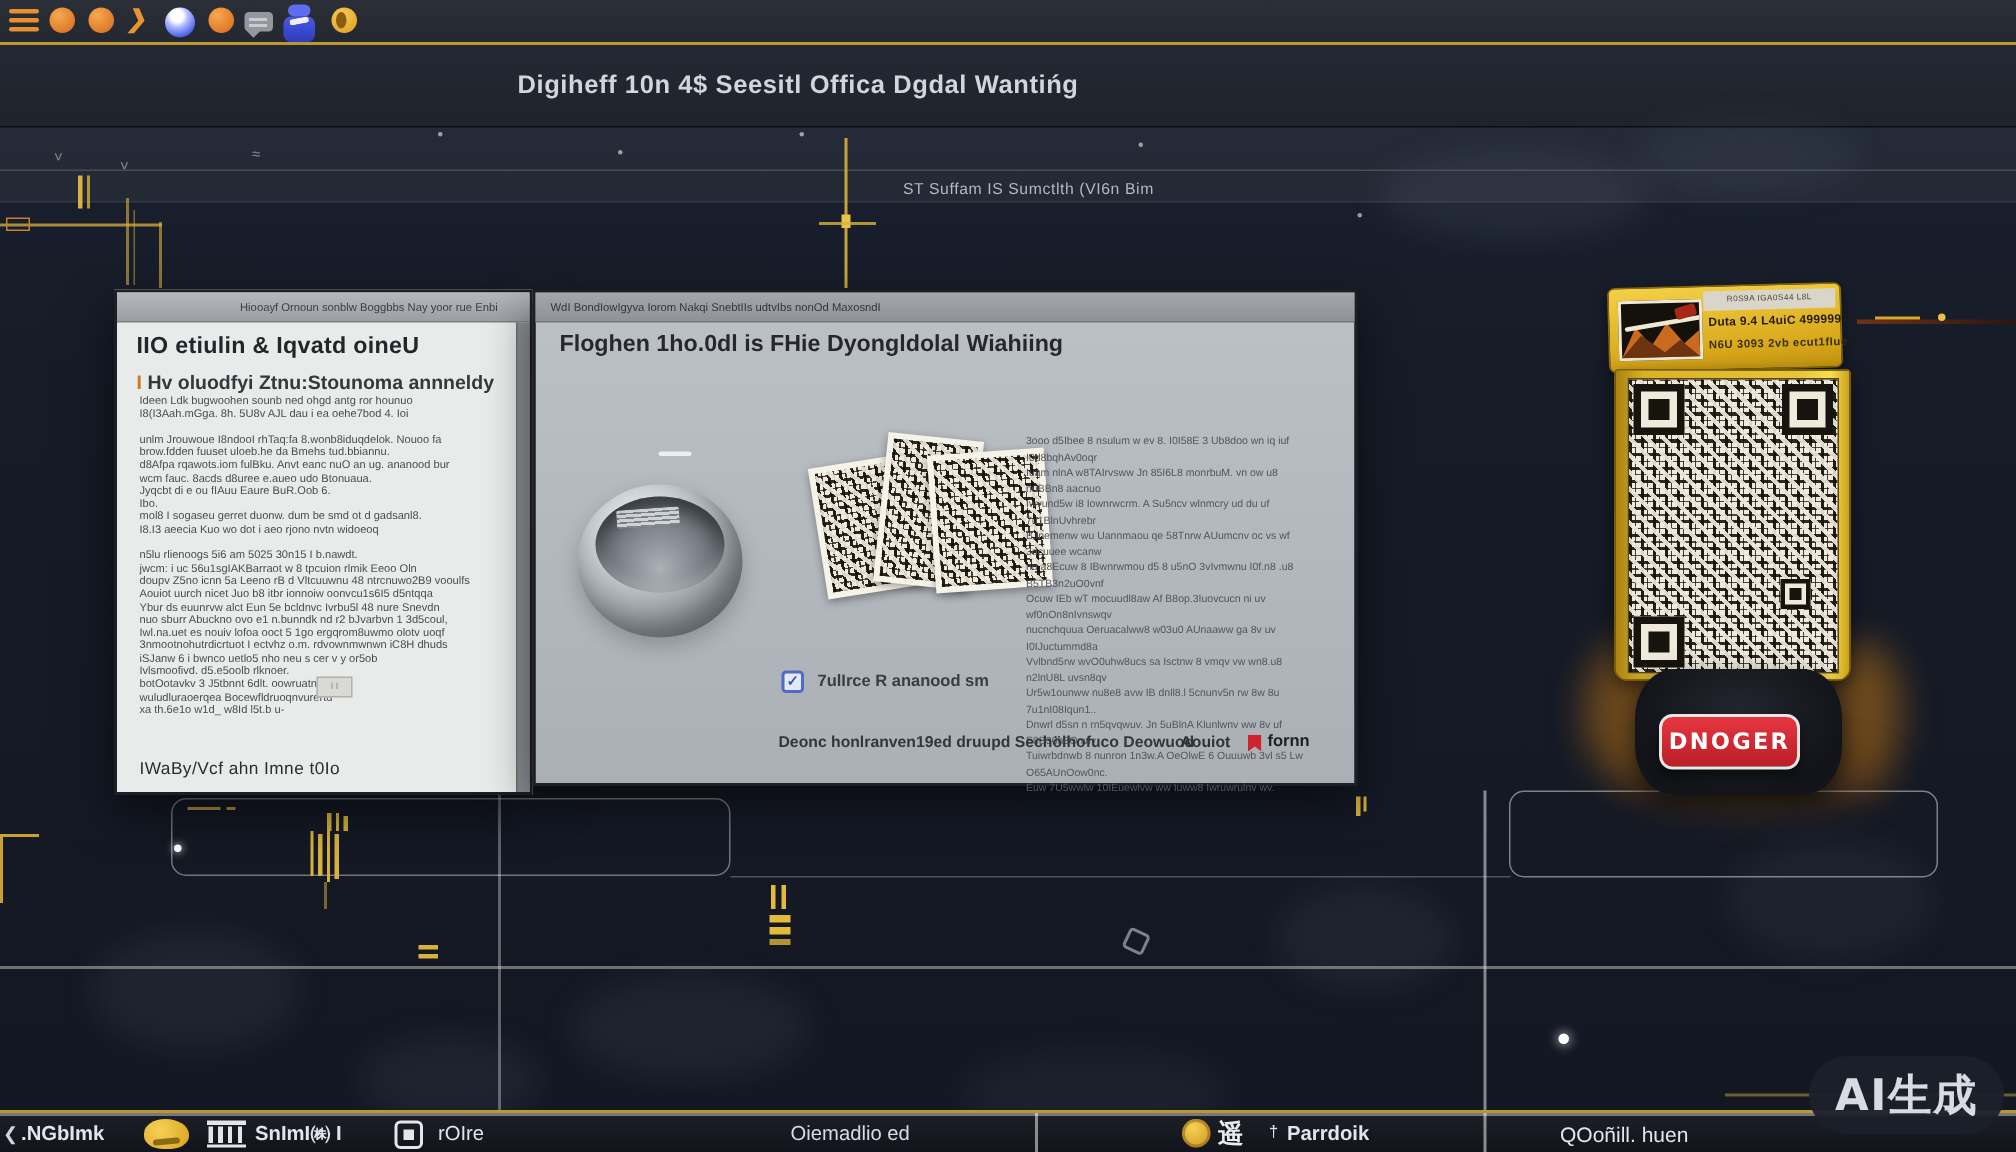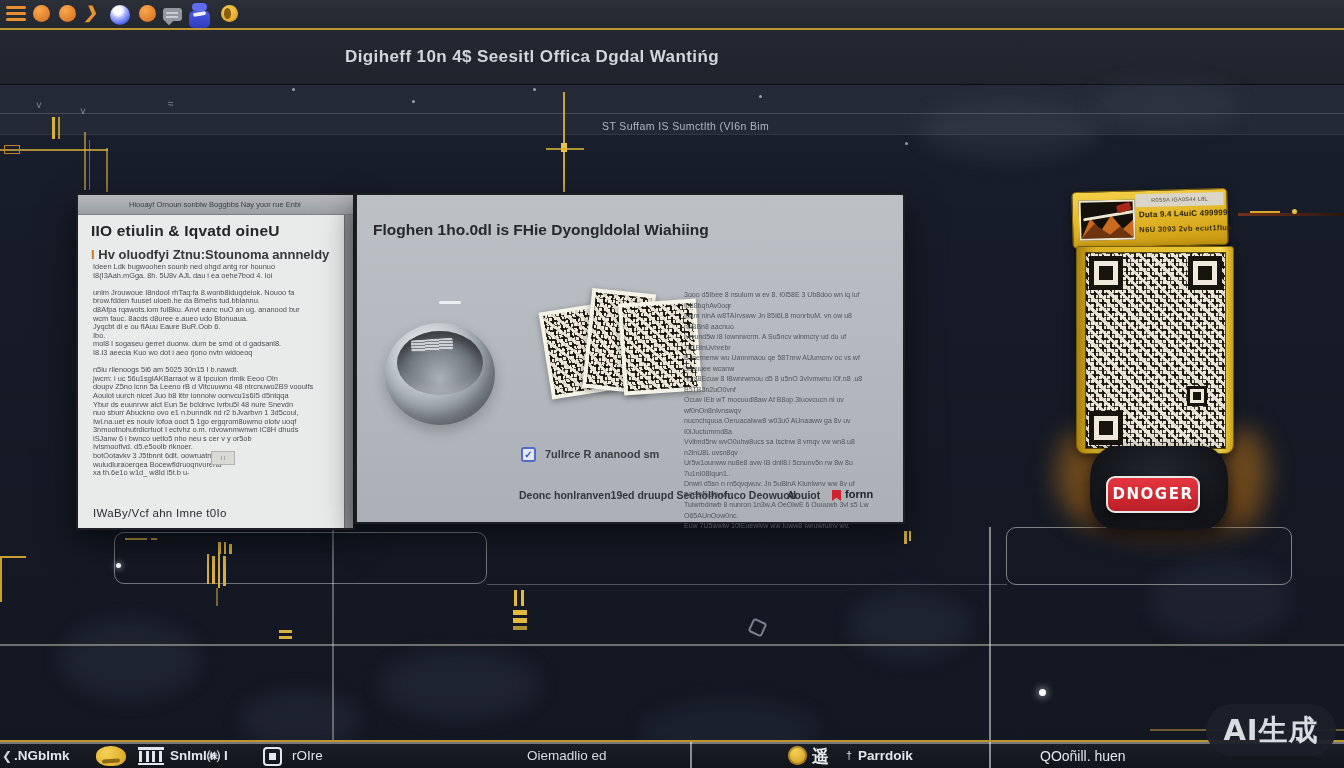--- a/index.html
+++ b/index.html
@@ -50,21 +50,21 @@
   .blob{position:absolute;border-radius:50%;filter:blur(10px)}
   .speck{position:absolute;width:3px;height:3px;border-radius:50%;background:rgba(255,255,255,.55)}
   .chev{position:absolute;color:rgba(255,255,255,.45);font-size:10px}
   .subtitle{position:absolute;left:602px;top:120px;color:#b2b7c1;font-size:10.5px;letter-spacing:.4px}
 
   
   .dialog{position:absolute;border:2px solid #1d1f24;box-shadow:0 12px 30px rgba(0,0,0,.55)}
   .dlg-titlebar{position:absolute;left:0;top:0;right:0;height:20px;
     font-size:7.5px;color:#3d4045;line-height:20px;white-space:nowrap;overflow:hidden}
   .left-dlg{left:76px;top:193px;width:279px;height:337px;background:#e9eaea}
-  .left-dlg .dlg-titlebar{background:linear-gradient(180deg,#b6b8bc,#9b9ea3);border-bottom:1px solid #7e8186;padding-left:51px}
+  .left-dlg .dlg-titlebar{background:linear-gradient(180deg,#b6b8bc,#9b9ea3);border-bottom:1px solid #7e8186;padding-left:82px}
   .left-dlg .scrollstrip{position:absolute;right:0;top:20px;bottom:0;width:9px;background:#8b8e93;border-left:1px solid #6f7277}
   .left-heading{position:absolute;left:13px;top:27px;font-size:15.5px;font-weight:bold;color:#232528;letter-spacing:.2px}
   .left-sub{position:absolute;left:13px;top:52px;font-size:13px;font-weight:bold;color:#35383d}
   .left-sub .acc{color:#d07820}
   .left-body{position:absolute;left:15px;top:68px;width:252px;font-size:7.4px;line-height:8.6px;color:#4a4c50}
   .left-footer{position:absolute;left:15px;top:312px;font-size:11.5px;font-weight:normal;color:#2a2c30;letter-spacing:.3px}
   .insetbox{position:absolute;left:133px;top:256px;width:24px;height:14px;background:#d9d9d6;border:1px solid #b2b2ae;font-size:6px;color:#8a8a86;text-align:center;line-height:12px}
 
   .main-dlg{left:355px;top:193px;width:550px;height:331px;
     background:linear-gradient(180deg,#bcc1c6,#aab0b6)}
@@ -305,20 +305,21 @@
         <div class="line-item">Ivlsmoofivd. d5.e5oolb rlknoer.</div>
         <div class="line-item">botOotavkv 3 J5tbnnt 6dlt. oowruatnnuuox.</div>
         <div class="line-item">wuludluraoerqea Bocewfldruoqnvurertd</div>
         <div class="line-item">xa th.6e1o w1d_ w8Id l5t.b u-</div>
       </div>
     <div class="insetbox">I I</div>
     <div class="left-footer">IWaBy/Vcf ahn Imne t0Io</div>
   </div>
 
   <div class="dialog main-dlg">
+    <div class="dlg-titlebar">WdI BondIowIgyva Iorom Nakqi SnebtIIs udtvIbs nonOd MaxosndI</div>
     <div class="main-heading">Floghen 1ho.0dl is FHie Dyongldolal Wiahiing</div>
 
     <div class="orb">
       <span class="bowl abs"></span>
       <span class="labelband abs"></span>
     </div>
     <div class="orbdash"></div>
 
     <div class="papers">
       <div class="paper" style="left:0;top:16px;width:66px;height:88px;transform:rotate(-9deg)">

